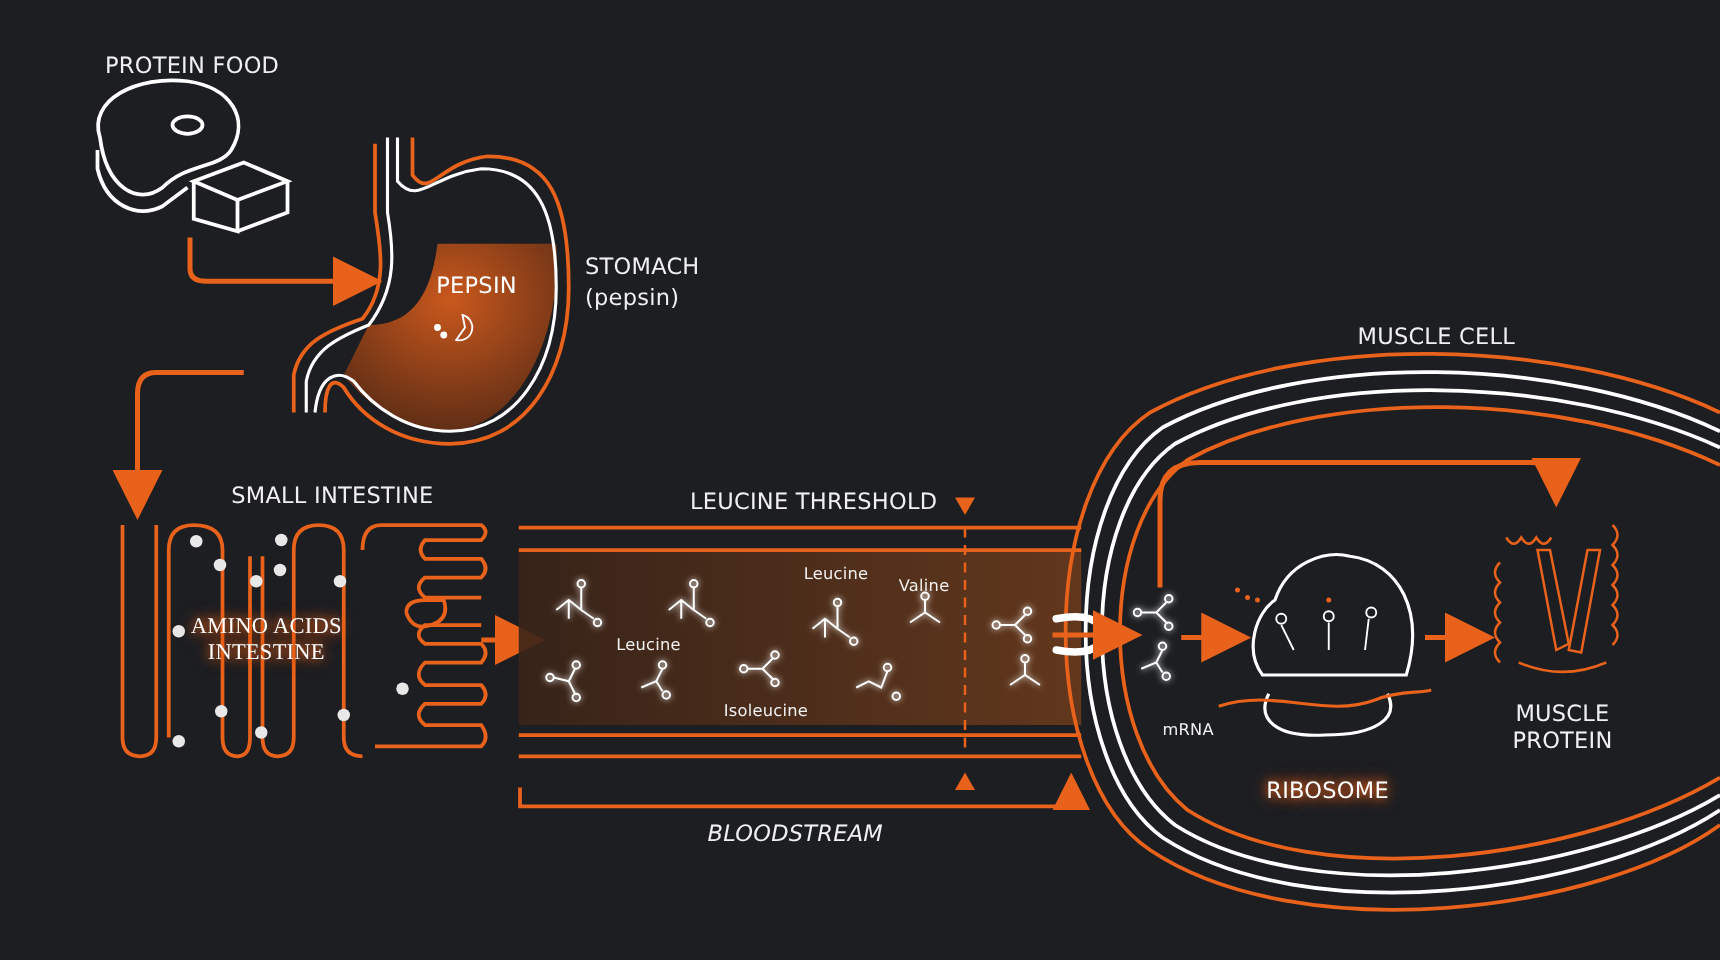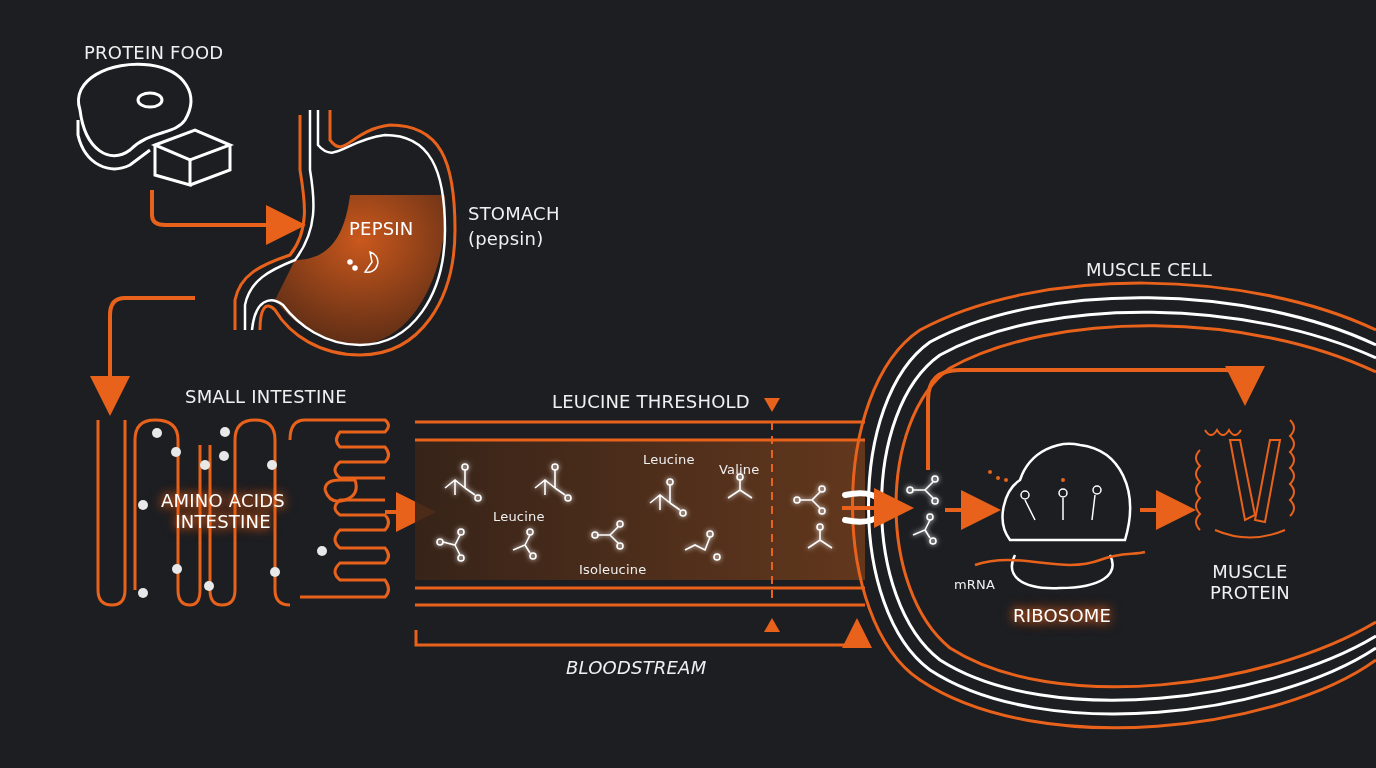--- a/index.html
+++ b/index.html
@@ -204,31 +204,31 @@
     <path d="M1215,530 Q1250,545 1285,530"></path>
   </g>
 </svg>
 
 <div class="lbl title" style="left:84px;top:42px;">PROTEIN FOOD</div>
 <div class="lbl title" style="left:468px;top:203px;">STOMACH</div>
 <div class="lbl title" style="left:468px;top:228px;">(pepsin)</div>
 <div class="lbl title" style="left:349px;top:218px;color:#fff;">PEPSIN</div>
 
 <div class="lbl title" style="left:163px;top:386px;margin-left:22px;">SMALL INTESTINE</div>
-<div class="lbl title glow center" style="left:158px;top:490px;width:130px;">
+<div class="lbl title glow center" style="left:148px;top:490px;width:130px;font-family:Liberation Serif, serif;">
   <div>AMINO ACIDS</div>
   <div>INTESTINE</div>
 </div>
 
 <div class="lbl title" style="left:552px;top:391px;">LEUCINE THRESHOLD</div>
 <div class="lbl title" style="left:566px;top:657px;font-style:italic;">BLOODSTREAM</div>
 <div class="lbl small" style="left:493px;top:509px;">Leucine</div>
 <div class="lbl small" style="left:643px;top:452px;">Leucine</div>
 <div class="lbl small" style="left:579px;top:562px;">Isoleucine</div>
 <div class="lbl small" style="left:719px;top:462px;">Valine</div>
 
 <div class="lbl title" style="left:1086px;top:259px;">MUSCLE CELL</div>
-<div class="lbl small" style="left:954px;top:577px;">mRNA</div>
-<div class="lbl title glow" style="left:1013px;top:605px;">RIBOSOME</div>
+<div class="lbl small" style="left:930px;top:577px;">mRNA</div>
+<div class="lbl title glow" style="left:1013px;top:622px;">RIBOSOME</div>
 <div class="lbl title center" style="left:1200px;top:561px;width:100px;">
   <div>MUSCLE</div>
   <div>PROTEIN</div>
 </div>
 
 </body></html>

